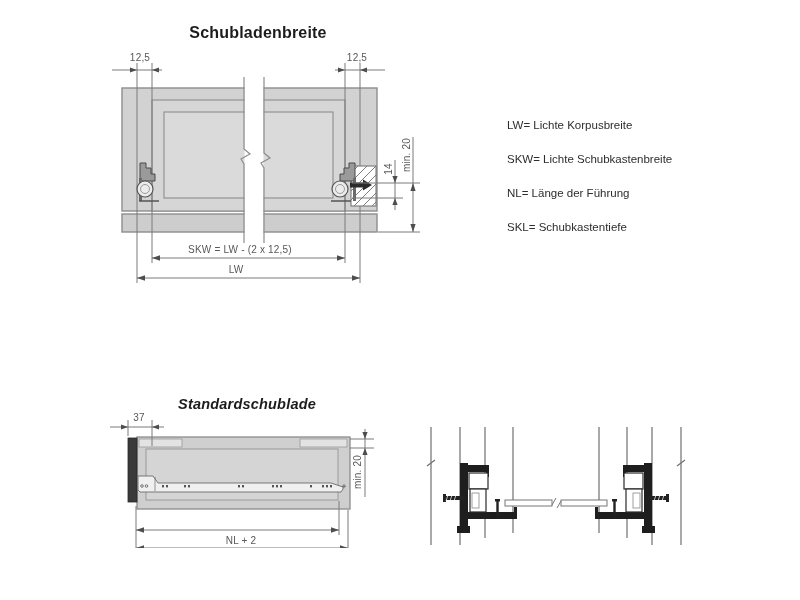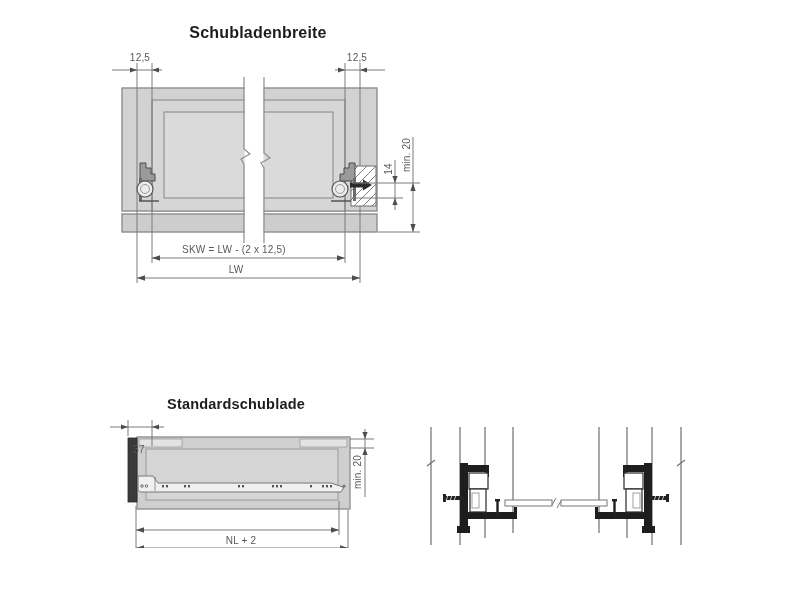--- a/index.html
+++ b/index.html
@@ -220,23 +220,29 @@
       </g>
     </g>
   </svg>
 
   <div class="t title1" style="left:258px; top:33px;">Schubladenbreite</div>
 
   <div class="t dim" style="left:140px; top:57px;">12,5</div>
   <div class="t dim" style="left:357px; top:57px;">12,5</div>
   <div class="t dim rot" style="left:388px; top:169px;">14</div>
   <div class="t dim rot" style="left:406px; top:155px;">min. 20</div>
-  <div class="t dim" style="left:234px; top:249px;">SKW = LW - (2 x 12,5)</div>
+  <div class="t dim" style="left:240px; top:249px;">SKW = LW - (2 x 12,5)</div>
   <div class="t dim" style="left:236px; top:269px;">LW</div>
 
-
-  <div class="t title2" style="left:236px; top:404px;">Standardschublade</div>
-  <div class="t dim" style="left:139px; top:417px;margin-top:32px;">37</div>
+  <div class="legend">
+    <div class="legend-item">LW= Lichte Korpusbreite</div>
+    <div class="legend-item">SKW= Lichte Schubkastenbreite</div>
+    <div class="legend-item">NL= Länge der Führung</div>
+    <div class="legend-item">SKL= Schubkastentiefe</div>
+  </div>
+
+  <div class="t title2" style="left:247px; top:404px;font-style:italic;">Standardschublade</div>
+  <div class="t dim" style="left:139px; top:417px;">37</div>
   <div class="t dim rot" style="left:357px; top:472px;">min. 20</div>
   <div class="t dim" style="left:238px; top:522px;margin-top:39px;">SKL = NL</div>
   <div class="t dim" style="left:241px; top:540px;">NL + 2</div>
 
 </div>
 
 </body></html>

